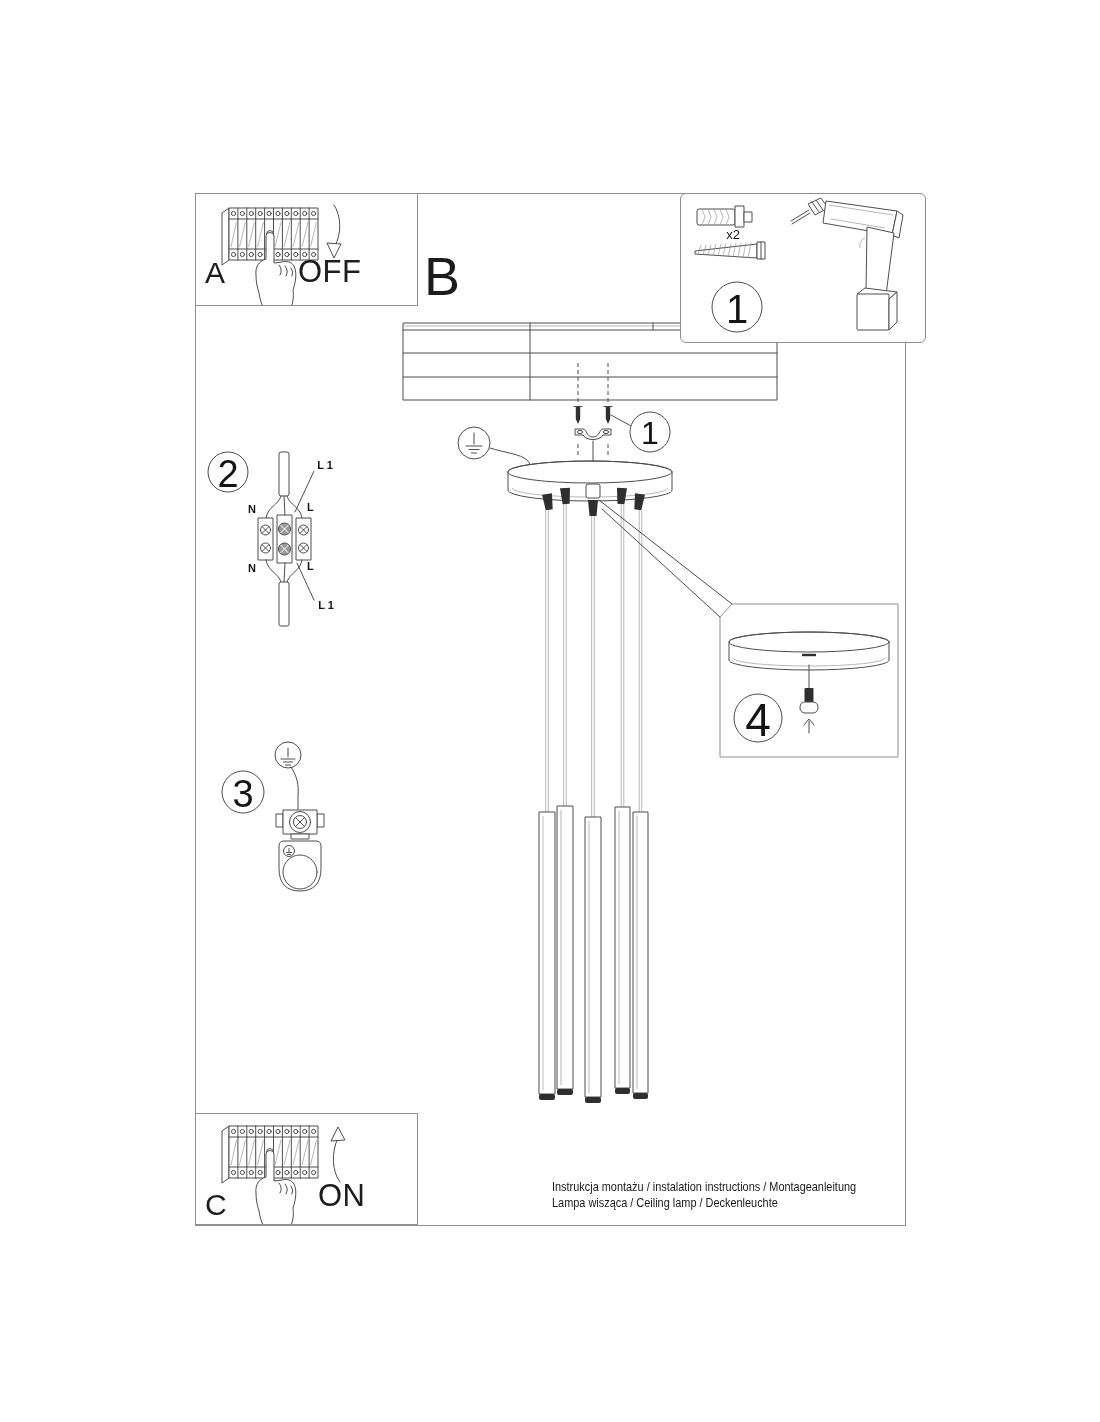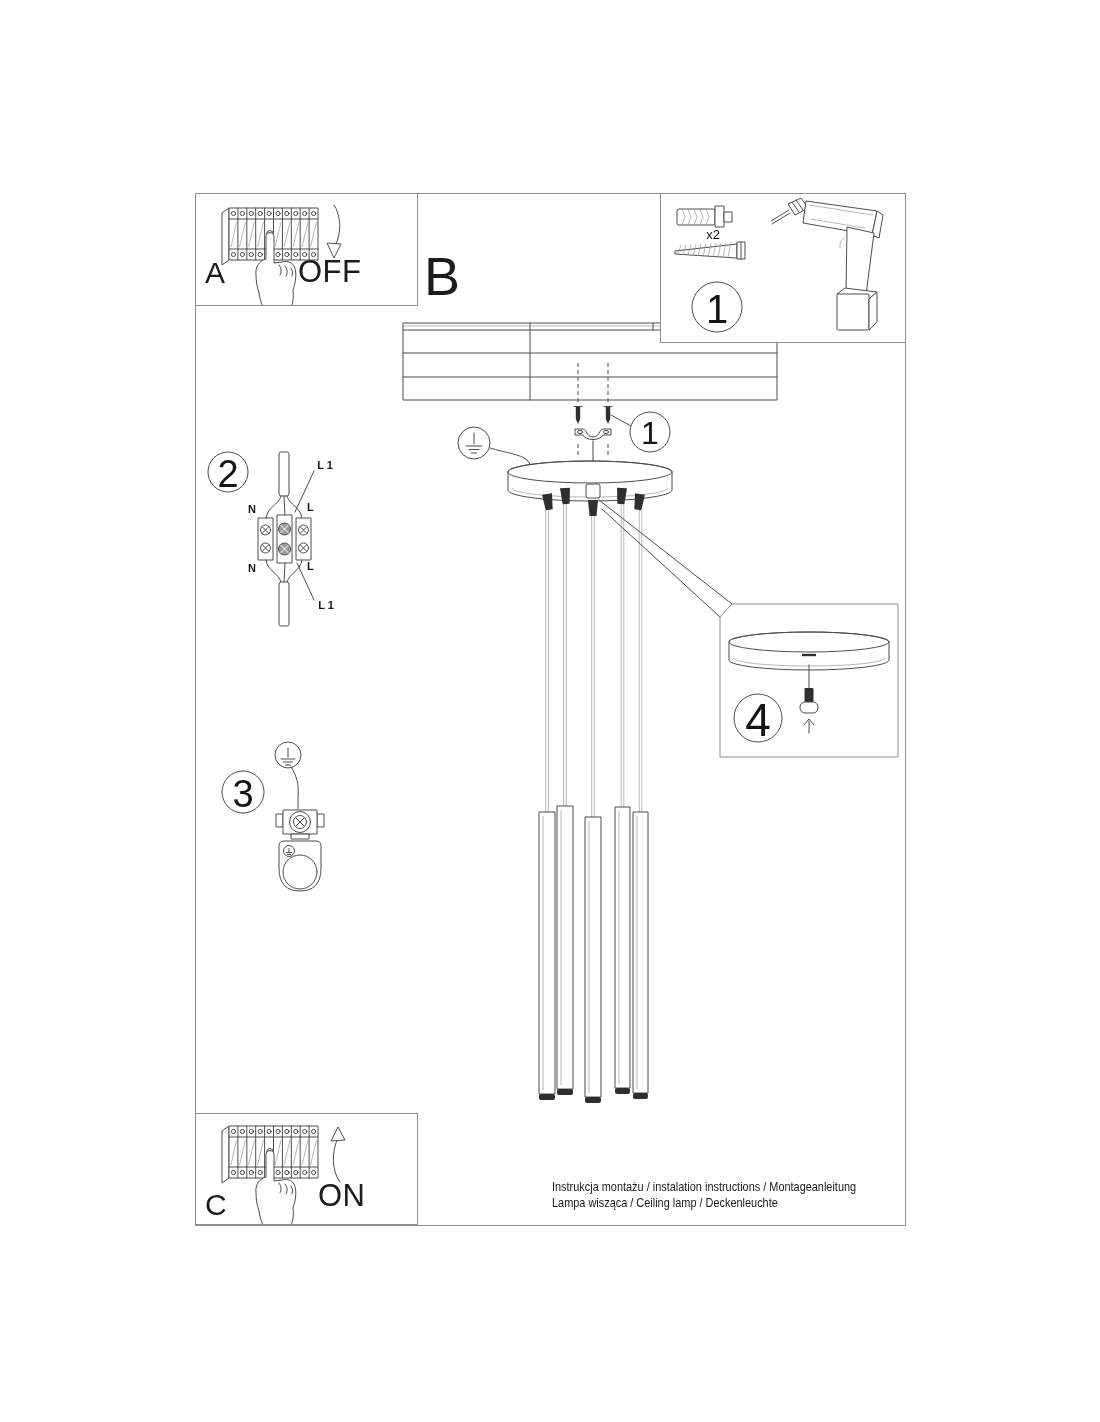--- a/index.html
+++ b/index.html
@@ -233,21 +233,21 @@
     <svg width="221" height="111" viewBox="0 0 221 111">
       <use href="#g-breaker-hand" transform="translate(26,10)"></use>
       <use href="#g-arrow-down" transform="translate(126,8)"></use>
     </svg>
     <div class="lbl" style="left:9px;top:64px;font-size:30px;">A</div>
     <div class="lbl" style="left:96px;top:62px;font-size:31px;letter-spacing:.5px;margin-left:6px;">OFF</div>
   </div>
 
   <div class="lbl" style="left:424px;top:249px;font-size:54px;z-index:2;">B</div>
 
-  <div class="abs panel" style="left:660px;top:193px;width:244px;height:148px;overflow:hidden;">
+  <div class="abs panel" style="left:680px;top:193px;width:244px;height:148px;overflow:hidden;border-radius:6px;">
     <svg width="244" height="148" viewBox="0 0 244 148">
       <g>
         <rect class="sw" x="16" y="15" width="38" height="16" rx="2"></rect>
         <path class="thin" d="M21,15 L24,23 L21,31 M27,15 L30,23 L27,31 M33,15 L36,23 L33,31 M39,15 L42,23 L39,31 M45,15 L48,23 L45,31"></path>
         <rect class="sw" x="54" y="12" width="9" height="21"></rect>
         <rect class="sw" x="63" y="18" width="8" height="10"></rect>
       </g>
       <text class="t" x="52" y="45" font-size="13" text-anchor="middle">x2</text>
       <g>
         <polygon class="sw" points="14,57 76,50 76,64 14,60"></polygon>

